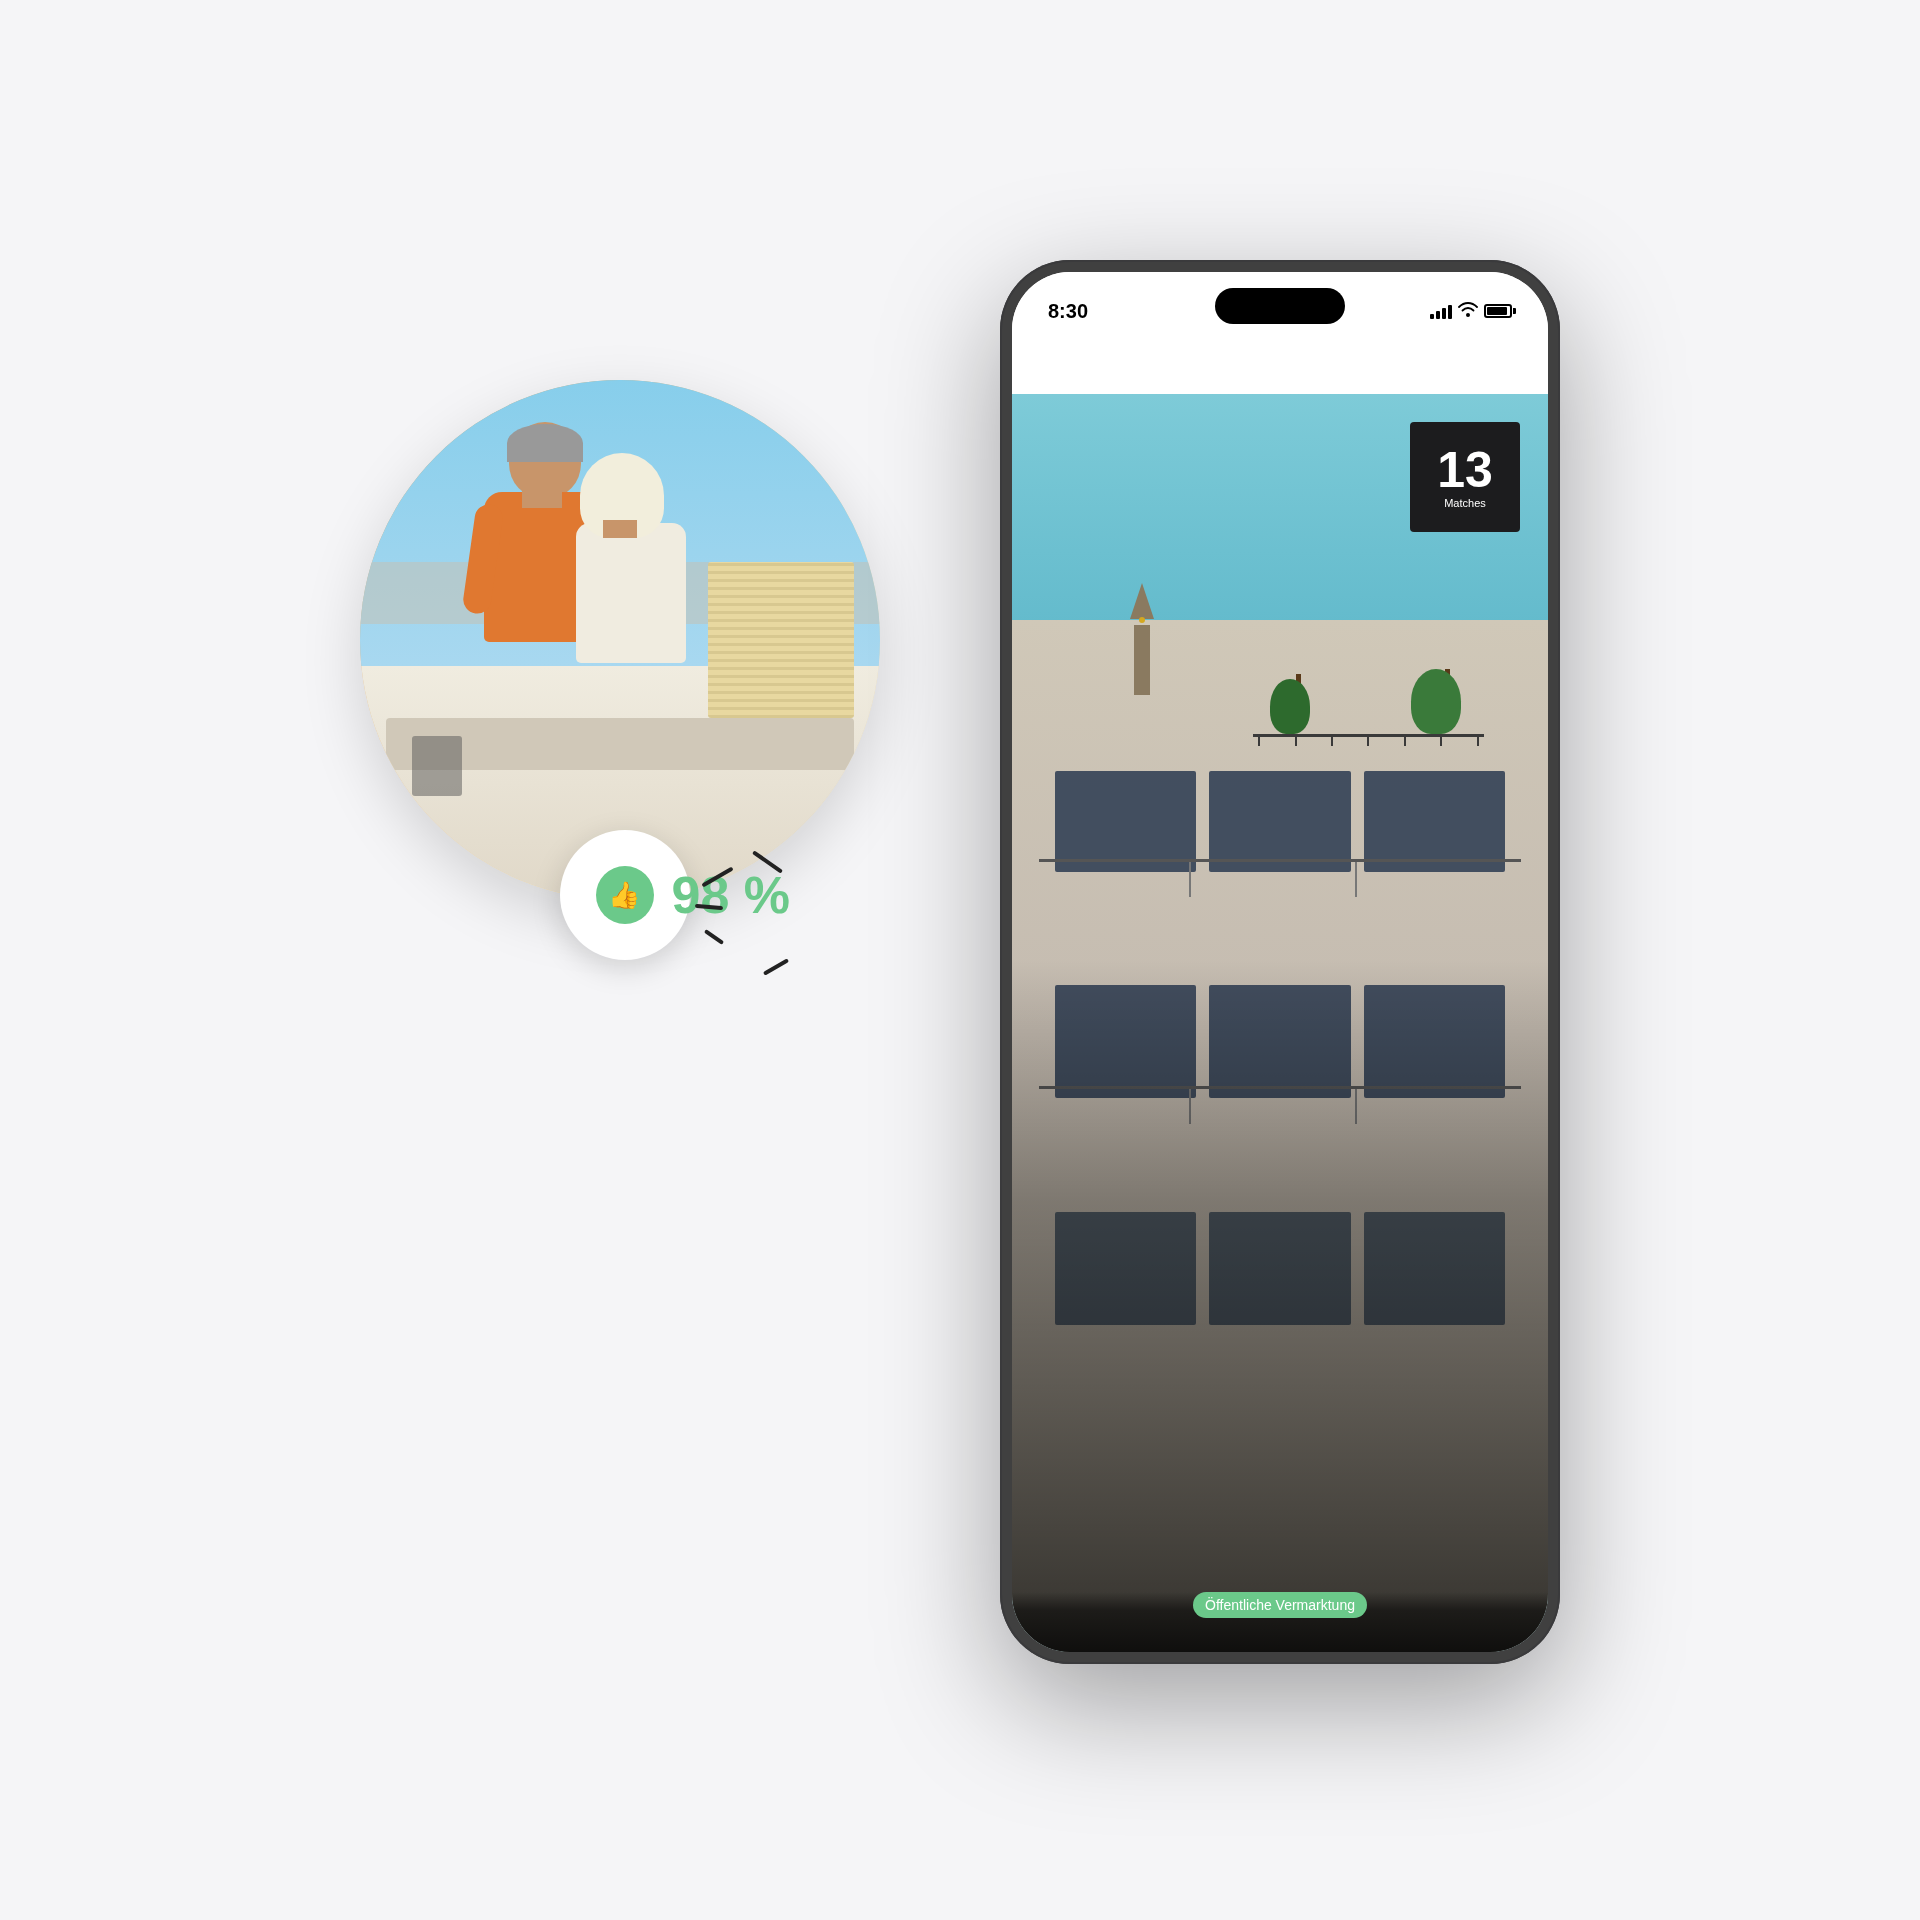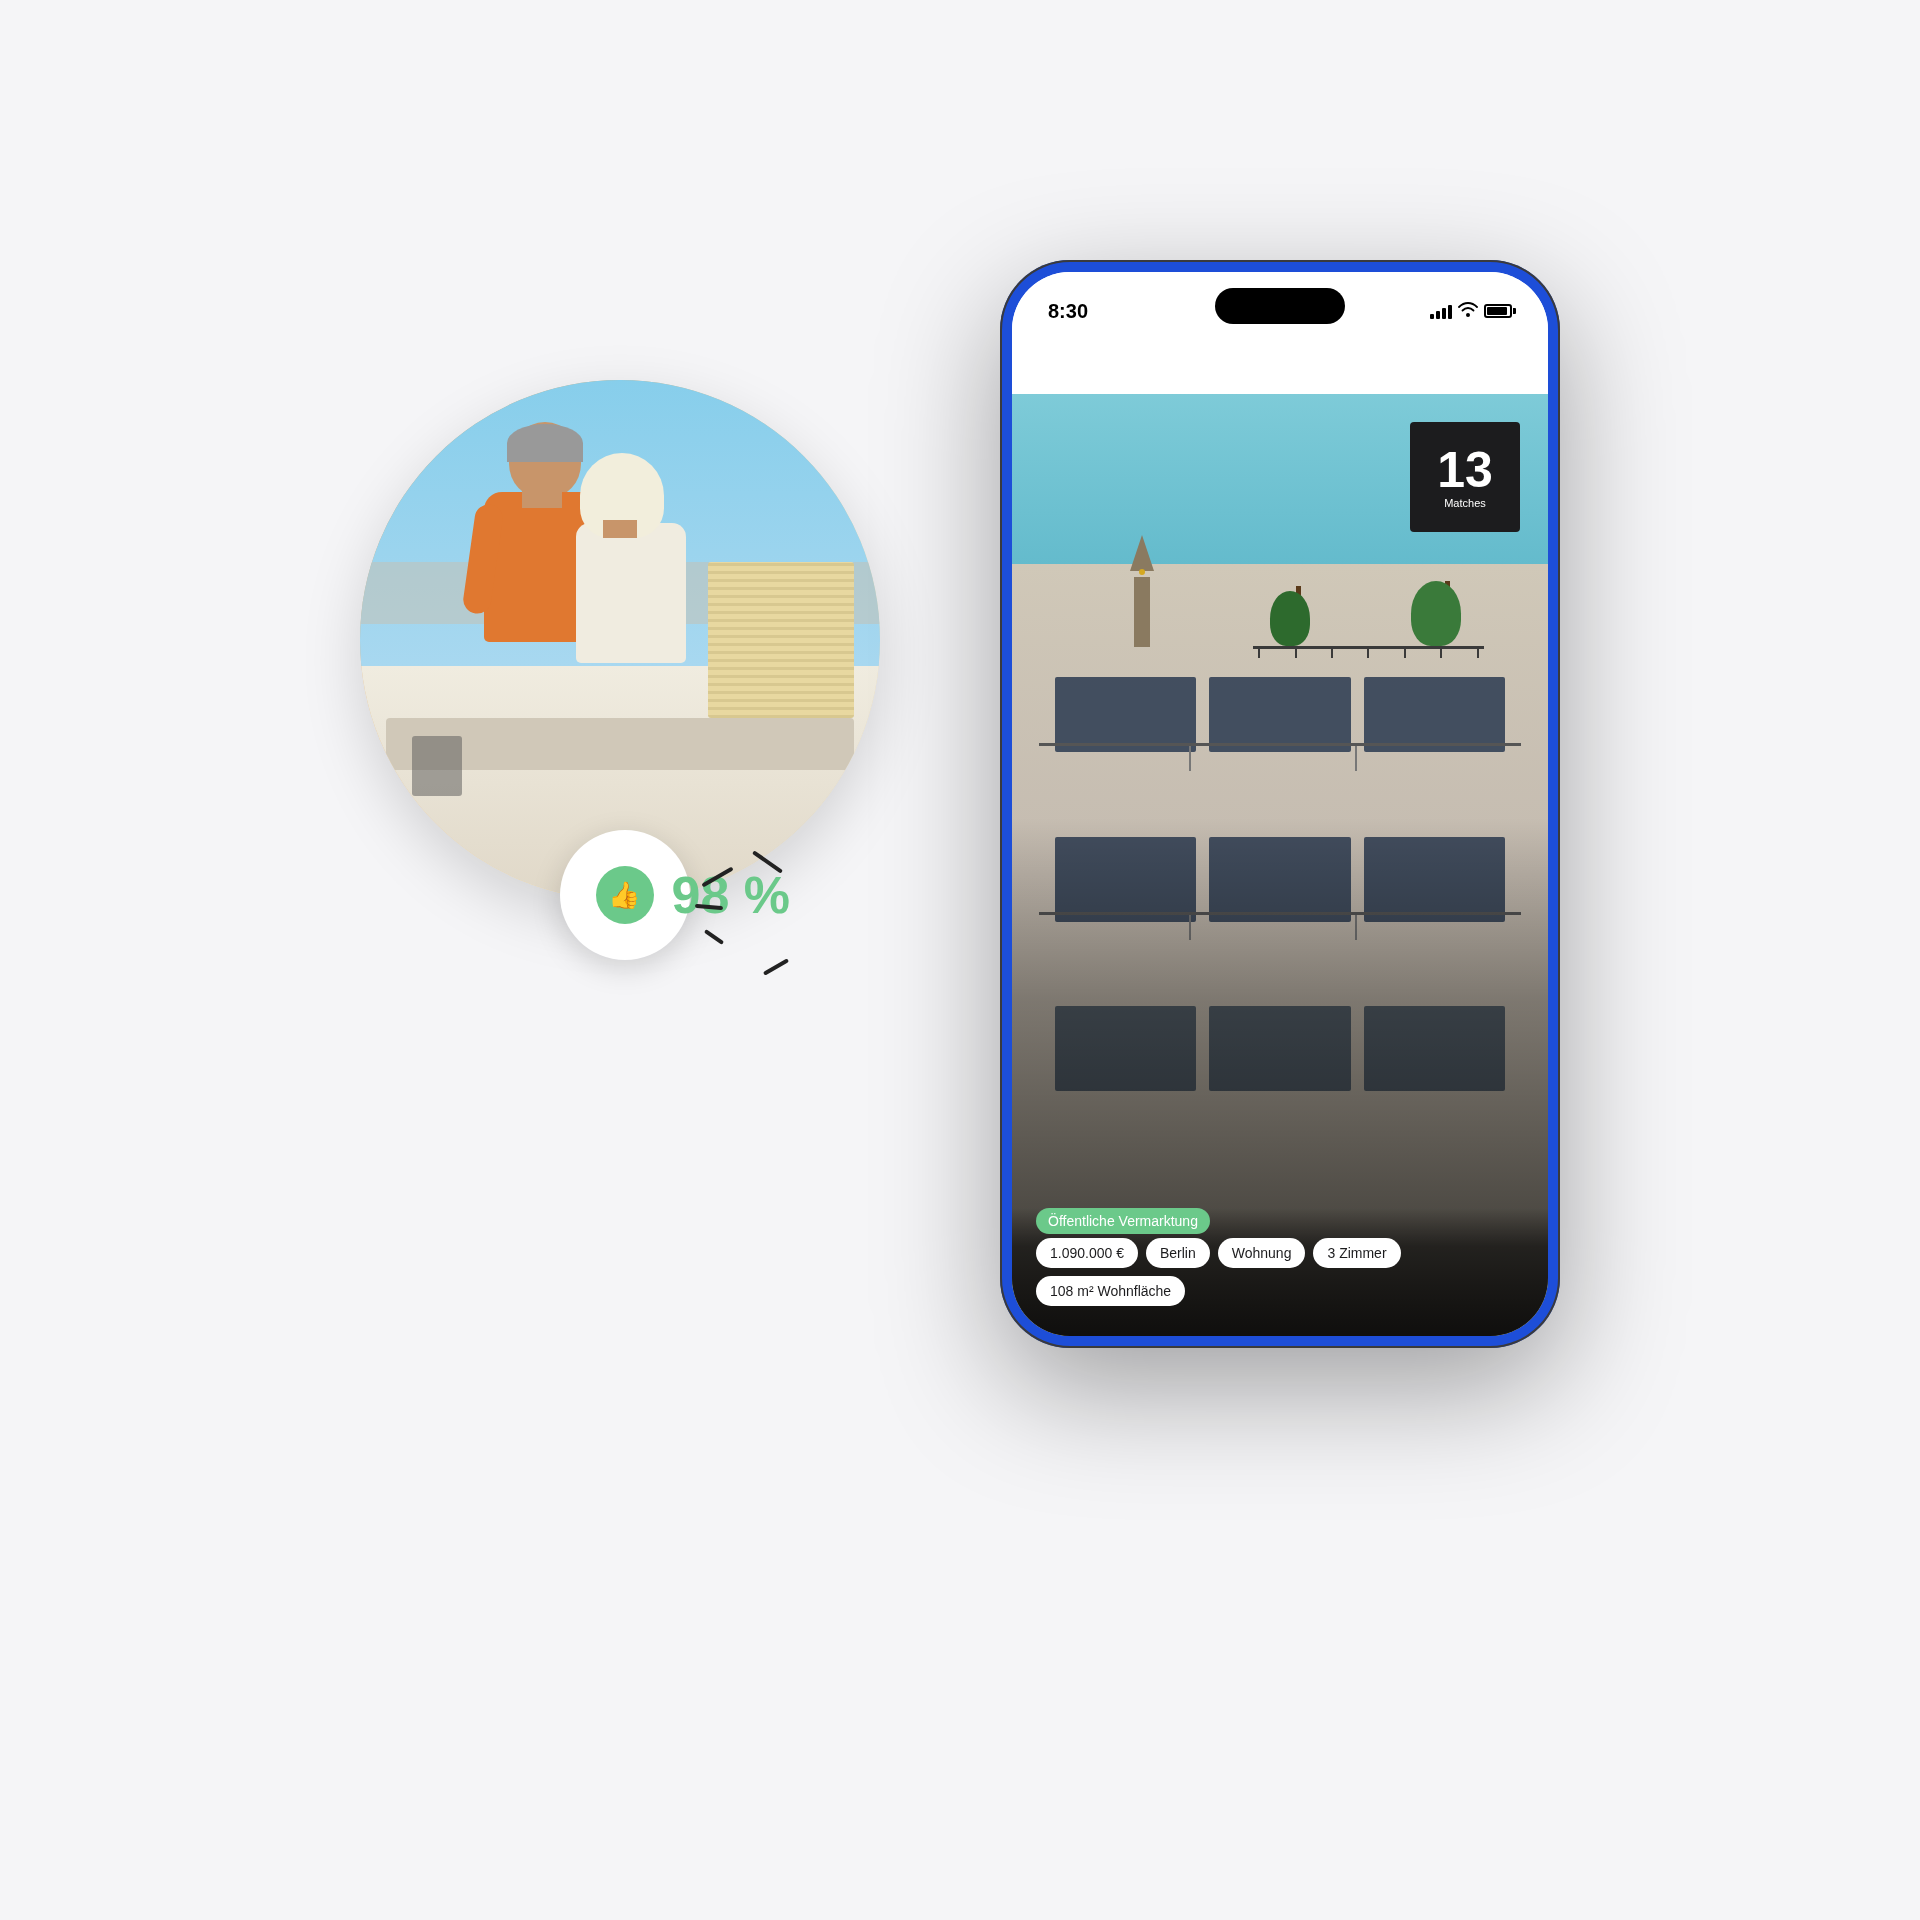--- a/index.html
+++ b/index.html
@@ -89,26 +89,27 @@
       color: #6bc98a;
       white-space: nowrap;
     }
 
     
     .phone {
       position: absolute;
       right: 0;
       top: 0;
       width: 560px;
-      height: 1088px;
-      background: #1d4ed8;
+      height: 1404px;
+      background: #404040;
       border-radius: 70px;
       box-shadow: 0 40px 120px rgba(0,0,0,0.35), inset 0 0 0 2px #3a3a3c;
       z-index: 5;
       overflow: hidden;
+      text-align: center;
     }
 
     
     .phone-screen {
       position: absolute;
       top: 12px;
       left: 12px;
       right: 12px;
       bottom: 12px;
       background: #ffffff;
@@ -497,26 +498,19 @@
             <div style="position:absolute;bottom:0;left:0;right:0;height:55%;background:linear-gradient(transparent, rgba(0,0,0,0.35) 35%, rgba(0,0,0,0.72) 100%)"></div>
           </div>
 
           <div class="matches-badge">
             <span class="matches-number">13</span>
             <span class="matches-label">Matches</span>
           </div>
 
           <div class="property-overlay">
             <div class="property-tag">Öffentliche Vermarktung</div>
-            <div class="property-tags">
-              <span class="prop-tag">1.090.000 €</span>
-              <span class="prop-tag">Berlin</span>
-              <span class="prop-tag">Wohnung</span>
-              <span class="prop-tag">3 Zimmer</span>
-              <span class="prop-tag">108 m² Wohnfläche</span>
-            </div>
           </div>
         </div>
       </div>
     </div>
   </div>
 
 </div>
 
 </body></html>

